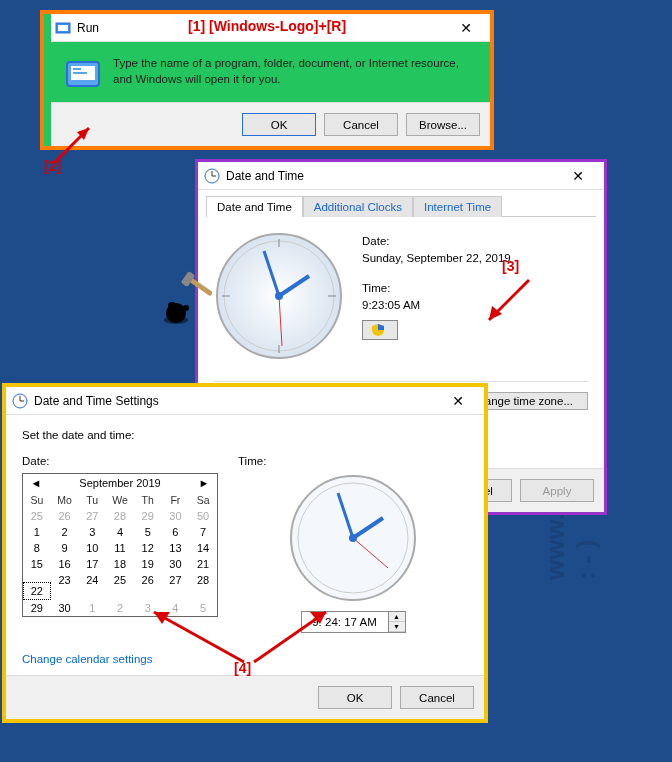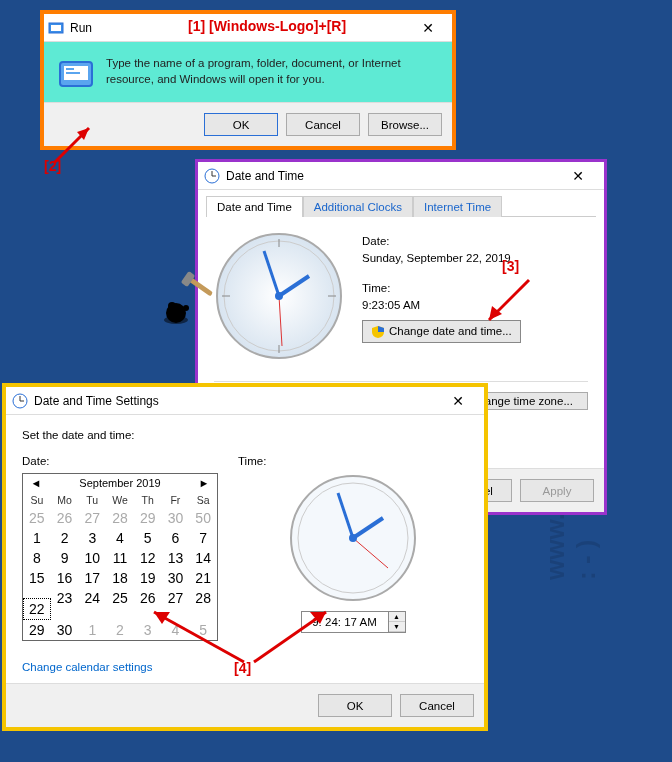--- a/index.html
+++ b/index.html
@@ -1,19 +1,19 @@
 <!DOCTYPE html>
 <html><head>
 <meta charset="utf-8">
 <style>
 * { box-sizing: border-box; font-family: "Segoe UI", Tahoma, sans-serif; }
 body { margin: 0; width: 672px; height: 762px; background: #1e4b8a; position: relative; overflow: hidden; }
 
 
-.run-dialog { position: absolute; top: 10px; left: 40px; width: 416px; background: #5eead4; border: 4px solid #ff7d00; }
+.run-dialog { position: absolute; top: 10px; left: 40px; width: 454px; background: #22c55e; border: 4px solid #ff7d00; padding-left: 7px; }
 .run-tb { height: 28px; background: #fff; border-bottom: 1px solid #ddd; display: flex; align-items: center; padding: 0 4px; font-size: 12px; }
 .run-tb .icon { width: 16px; height: 16px; margin-right: 6px; }
 .run-tb .close { margin-left: auto; width: 40px; text-align: center; font-size: 14px; }
 .run-body { padding: 14px 14px 10px 14px; display: flex; }
 .run-icon { width: 36px; height: 36px; margin-right: 12px; flex-shrink: 0; }
 .run-desc { font-size: 11.5px; line-height: 1.35; color: #222; }
 .run-open { display: flex; align-items: center; padding: 4px 14px 12px; }
 .run-open label { font-size: 11.5px; margin-right: 10px; }
 .run-combo { flex: 1; height: 22px; border: 1px solid #2a6fd6; background: #cde2ff; display: flex; align-items: center; padding: 0 4px; font-size: 12px; color: #000; position: relative; }
 .run-combo .c-val { background: #0a5dd6; color: #fff; padding: 0 2px; }
@@ -45,21 +45,21 @@
 
 .dts-dialog { position: absolute; top: 383px; left: 2px; width: 486px; background: #fff; border: 4px solid #f5c400; }
 .dts-body { padding: 14px 16px 10px; font-size: 11.5px; }
 .dts-row { display: flex; gap: 20px; }
 .dts-col { flex: 0 0 auto; }
 .cal { border: 1px solid #666; width: 196px; font-size: 11px; }
 .cal-hdr { display: flex; align-items: center; justify-content: space-between; padding: 3px 6px; }
 .cal-nav { width: 14px; text-align: center; }
 .cal-grid { display: grid; grid-template-columns: repeat(7, 1fr); text-align: center; }
 .cal-grid .dh { color: #333; padding: 2px 0; font-size: 10.5px; }
-.cal-grid .d { padding: 2px 0; font-size: 14px; }
+.cal-grid .d { padding: 2px 0; font-size: 11px; }
 .cal-grid .d.dim { color: #aaa; }
 .cal-grid .d.sel { border: 1px dotted #000; margin-top: 10px; }
 .time-col { flex: 1; display: flex; flex-direction: column; align-items: center; }
 .sm-clock { width: 130px; height: 130px; }
 .time-spin { display: flex; border: 1px solid #888; height: 22px; align-items: center; margin-top: 8px; }
 .time-spin input { border: none; width: 86px; text-align: center; font-size: 11.5px; outline: none; }
 .spin-btns { display: flex; flex-direction: column; border-left: 1px solid #888; }
 .spin-btns div { height: 10px; width: 16px; font-size: 7px; display: flex; align-items: center; justify-content: center; background: #eee; border-bottom: 1px solid #ccc; }
 .link { color: #0066cc; font-size: 11.5px; margin-top: 20px; display: inline-block; }
 .dts-btns { background: #f0f0f0; padding: 10px; display: flex; justify-content: flex-end; gap: 8px; border-top: 1px solid #ddd; }
@@ -151,21 +151,20 @@
     <div class="dt-info">
       <div class="lbl">Date:</div>
       <div>Sunday, September 22, 2019</div>
       <div class="lbl" style="margin-top:12px">Time:</div>
       <div>9:23:05 AM</div>
       <div class="chg-btn">
         <svg class="shield" viewBox="0 0 14 14">
             <path d="M7 1 L13 3 L13 7 Q13 12 7 13 Q1 12 1 7 L1 3 Z" fill="#f5c400"></path>
             <path d="M7 1 L13 3 L13 7 L7 7 Z" fill="#2a6fd6"></path>
           </svg>
-        <span>Change date and time...</span>
       </div>
     </div>
   </div>
   <div class="tz-sec">
     <span>n, Bern, Rome, Stockholm, Vienna</span>
     <div class="tz-btn">Change time zone...</div>
   </div>
   <div class="dst-sec">
     <div>Sunday, October 27, 2019 at 3:00 AM. The t that time.</div>
     <div style="margin-top:12px;color:#0066cc">hanges</div>

